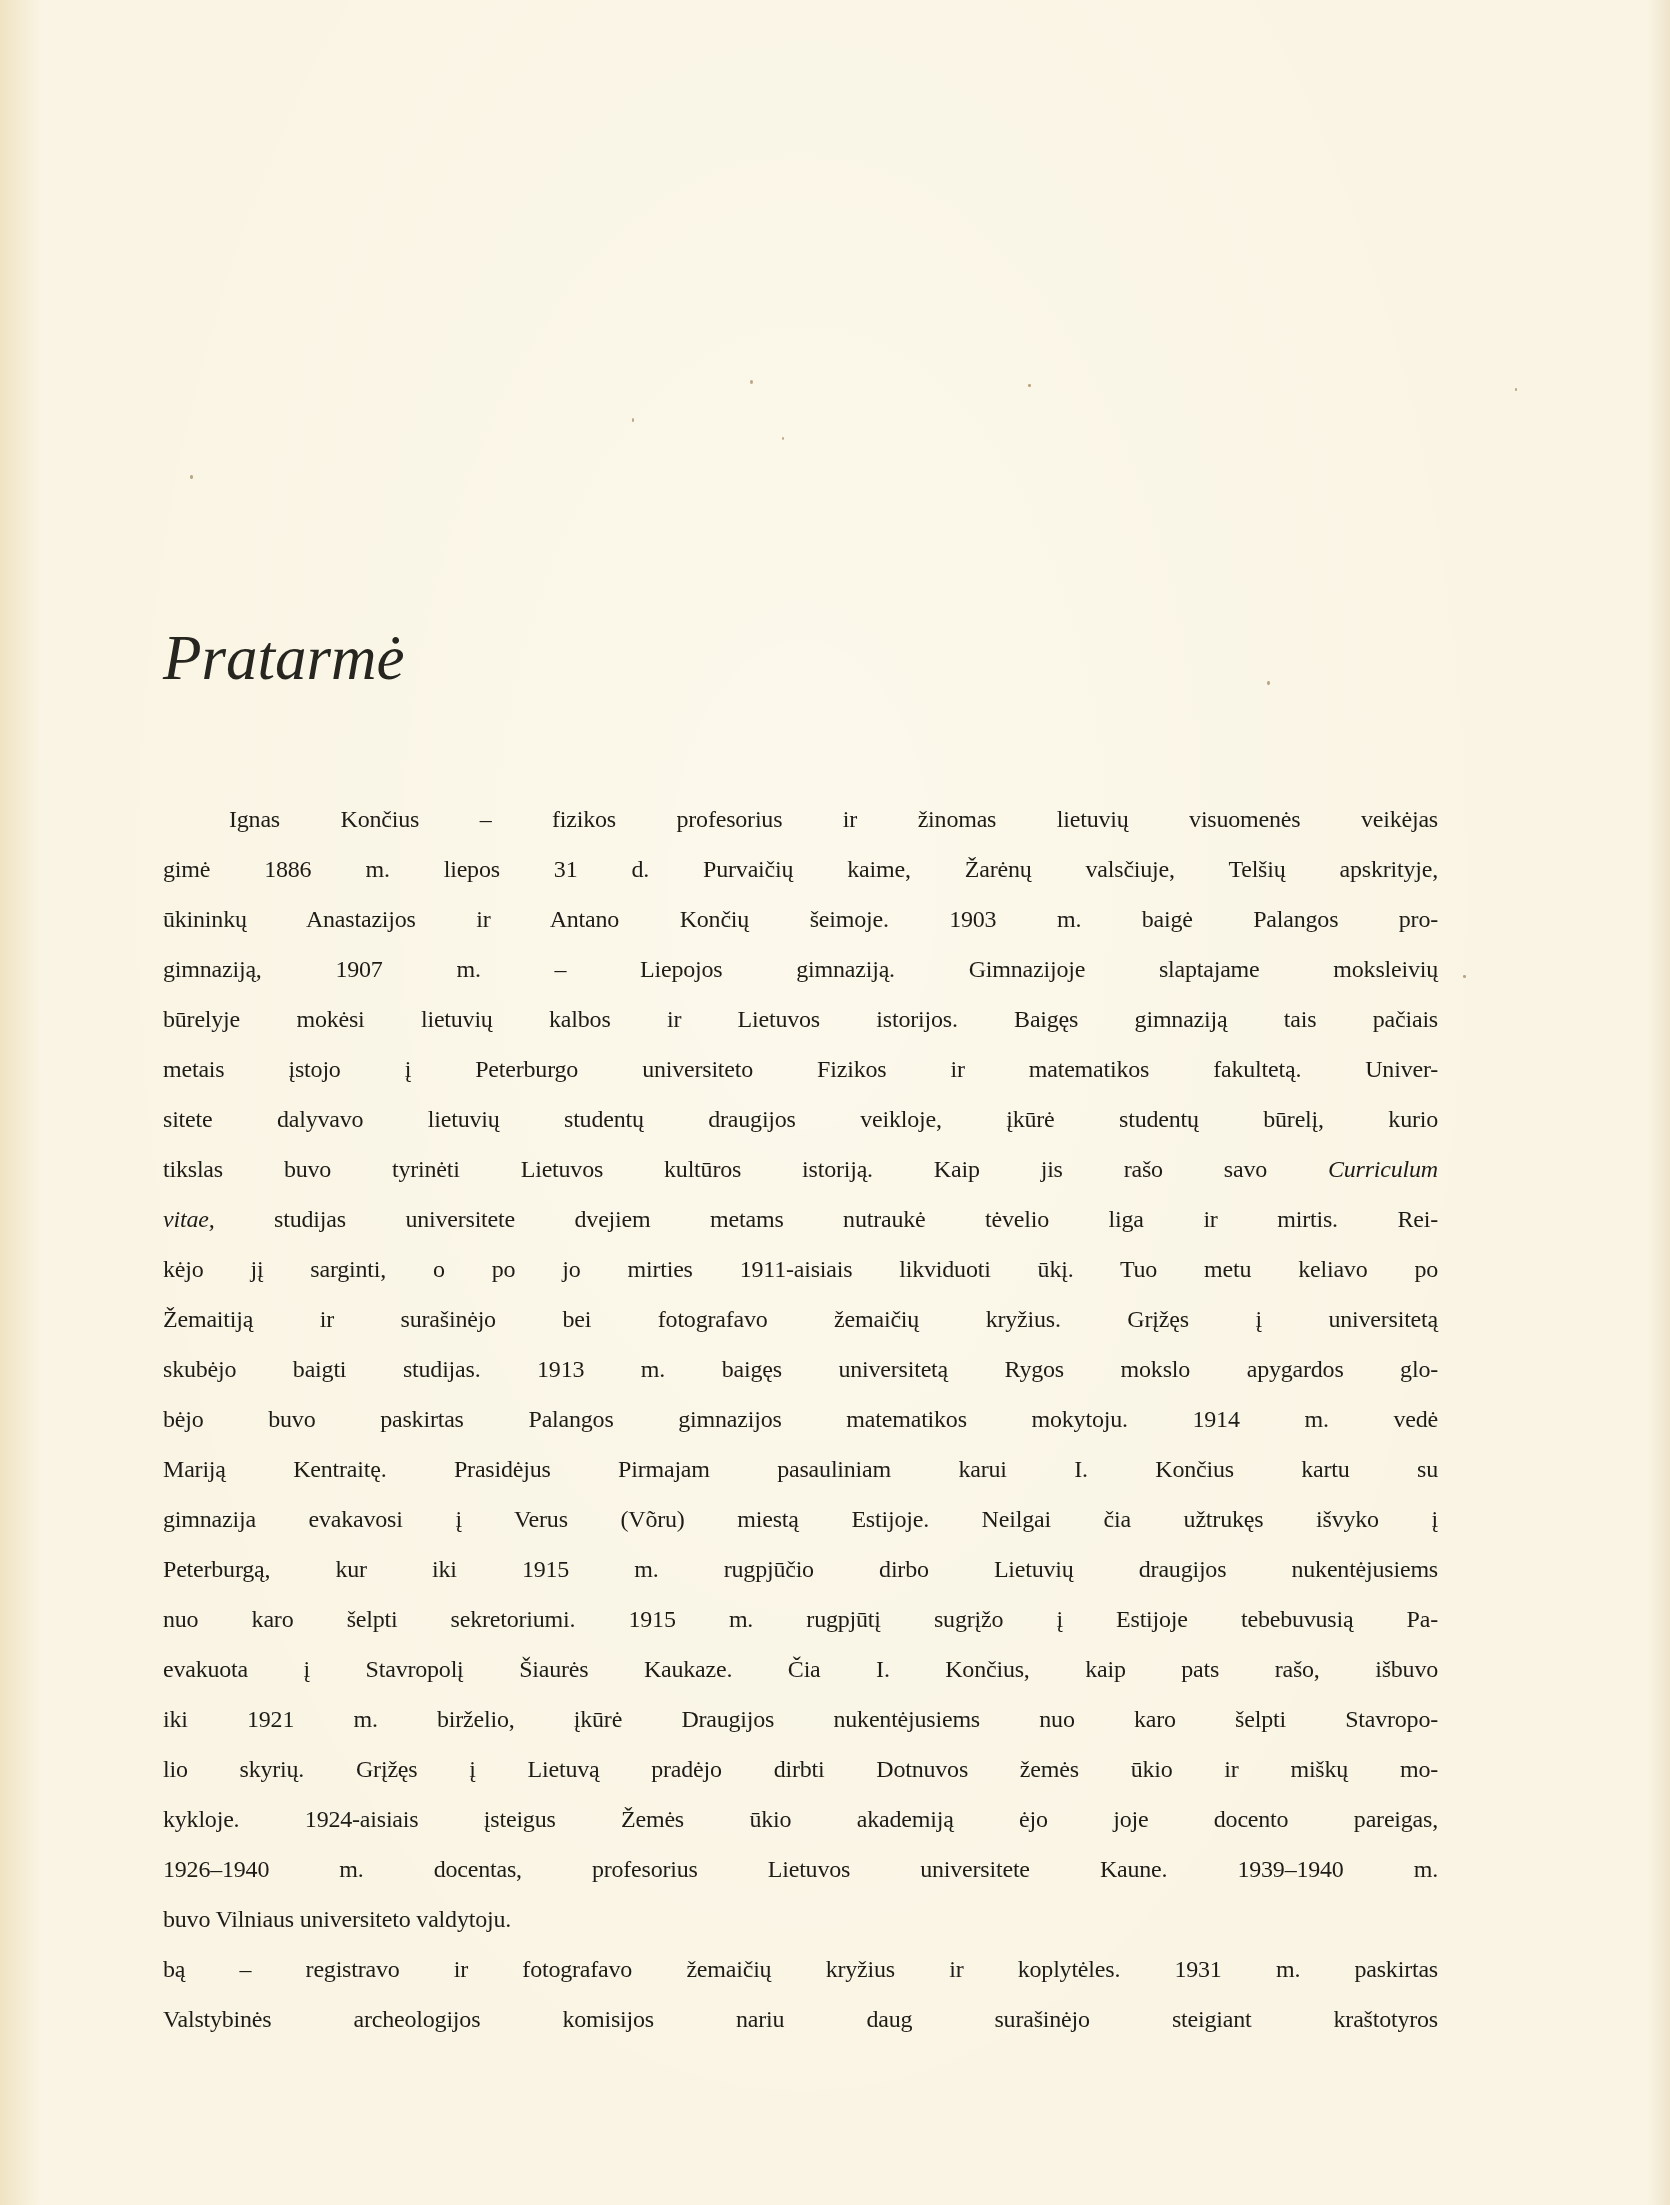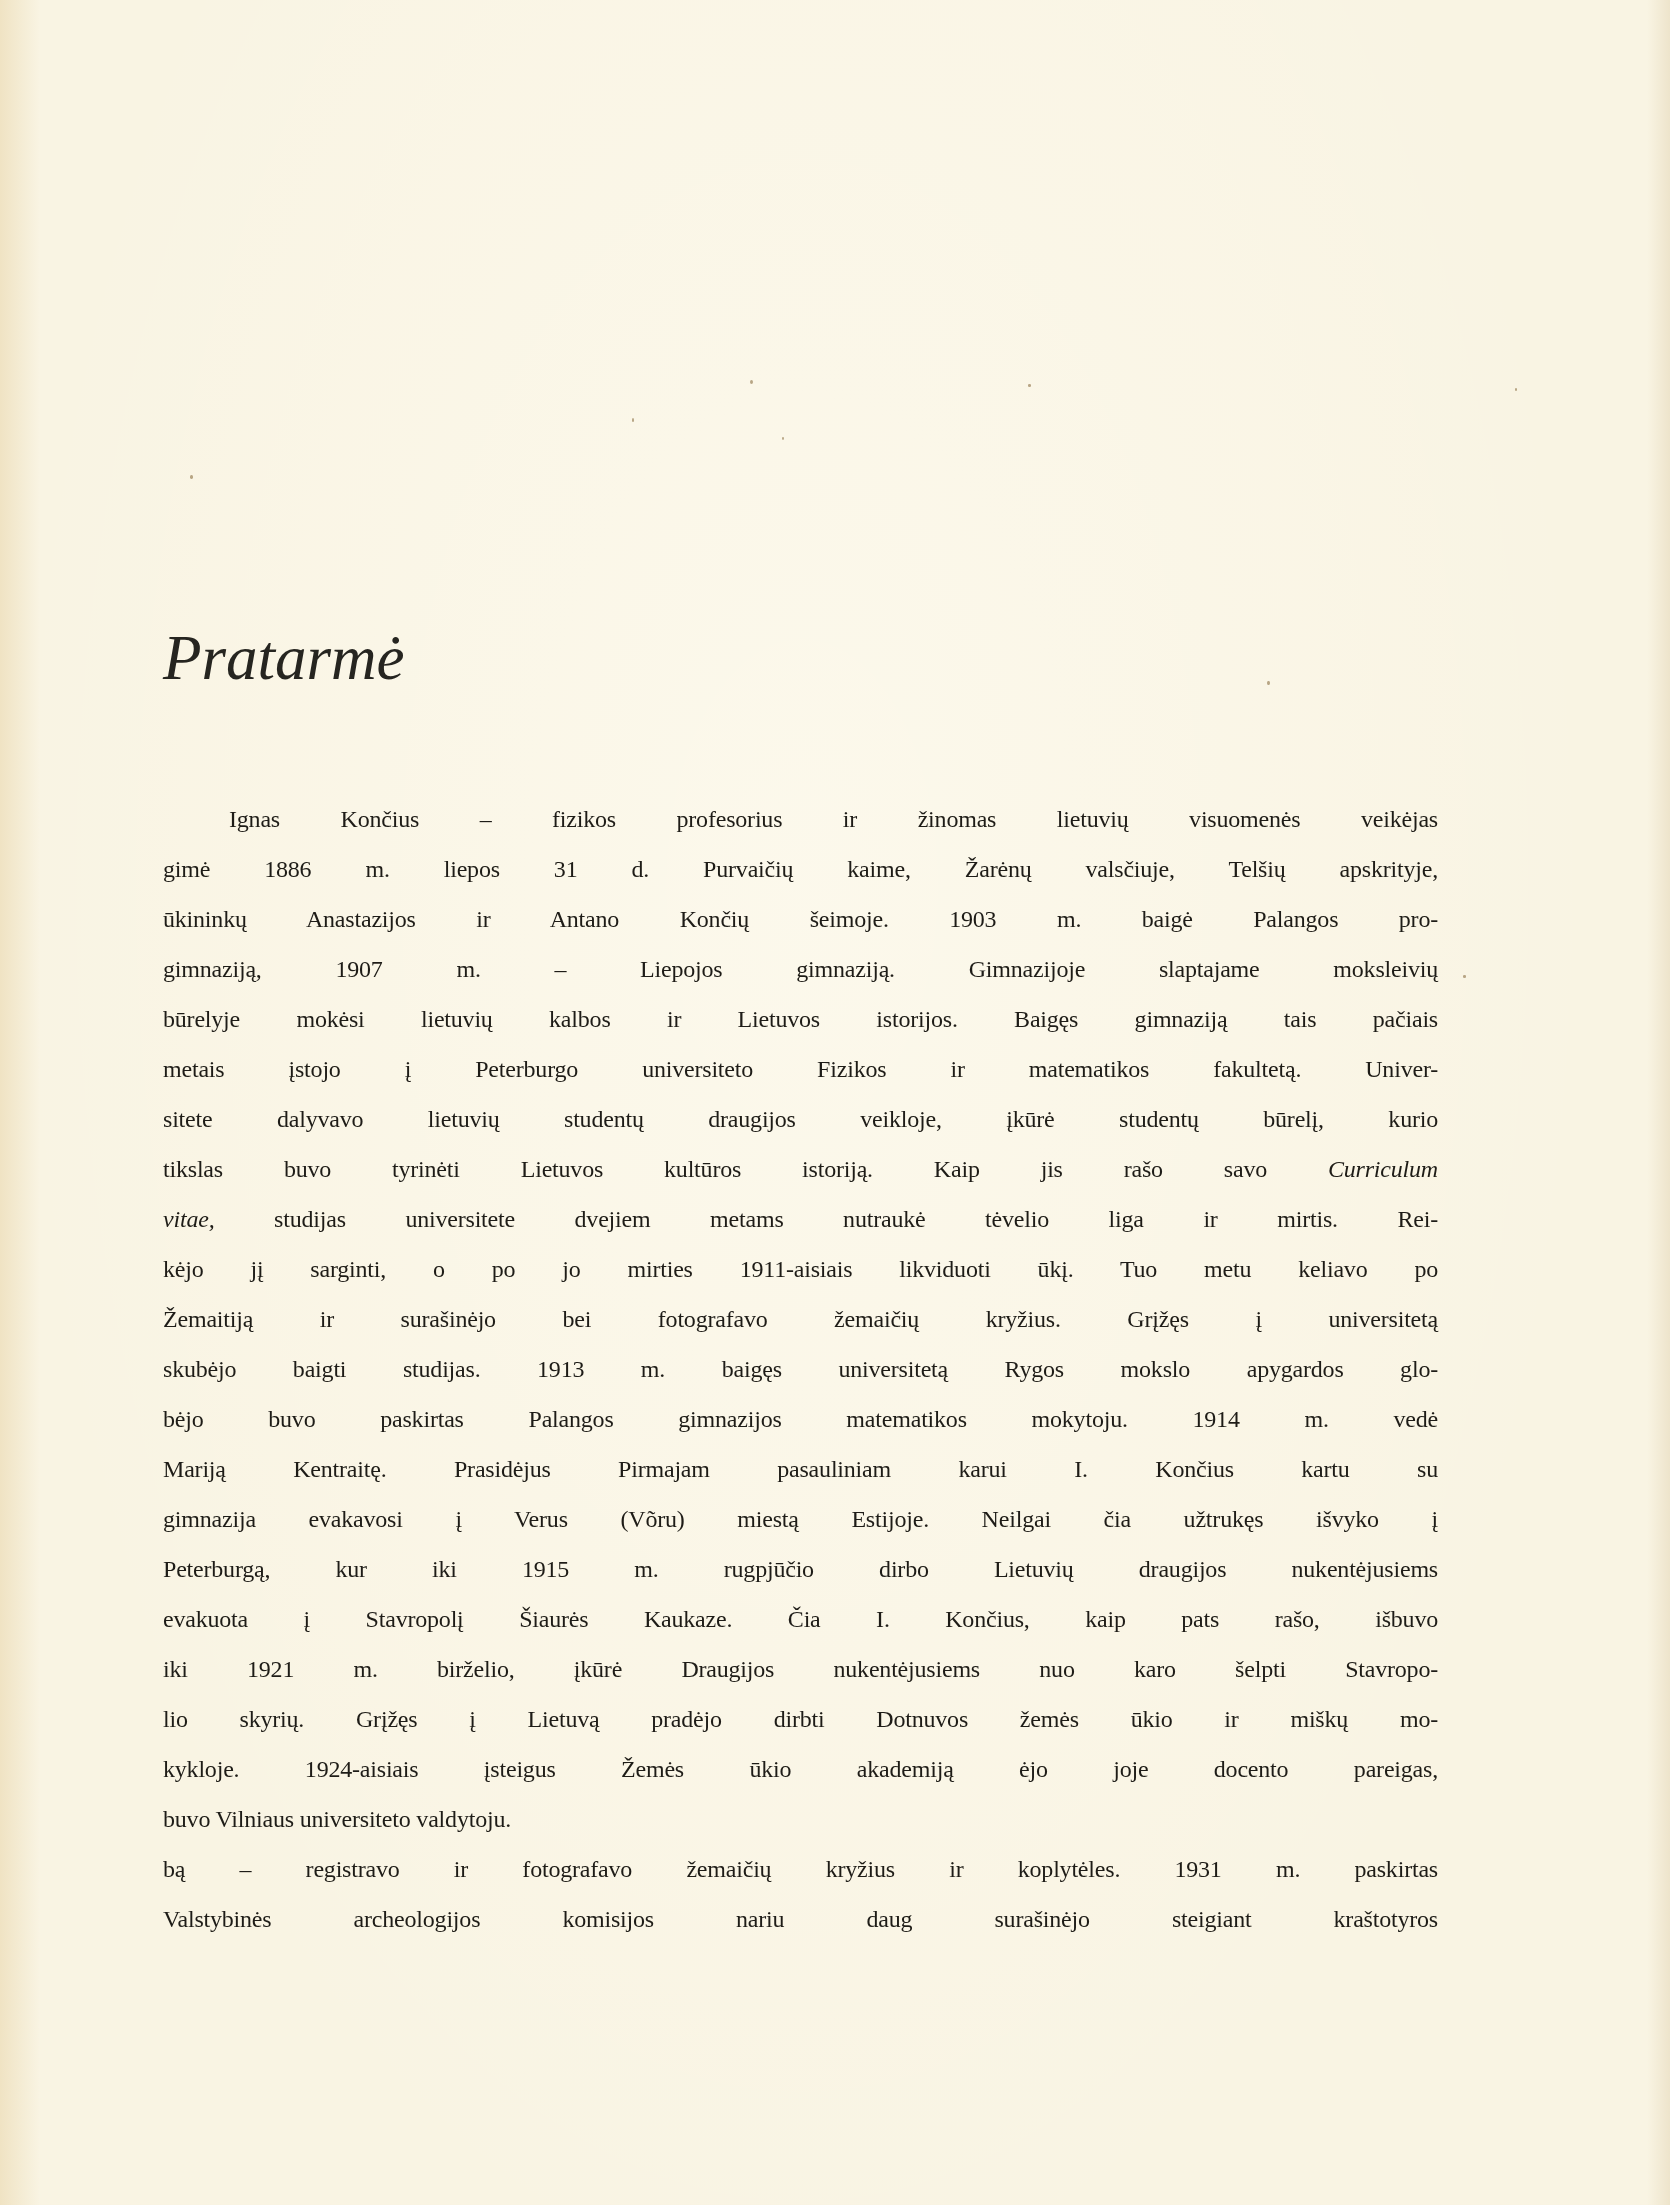--- a/index.html
+++ b/index.html
@@ -87,24 +87,26 @@
       <div class="line"><span>sitete dalyvavo lietuvių studentų draugijos veikloje, įkūrė studentų būrelį, kurio</span></div>
       <div class="line"><span>tikslas buvo tyrinėti Lietuvos kultūros istoriją. Kaip jis rašo savo </span><i>Curriculum</i></div>
       <div class="line"><i>vitae,</i><span> studijas universitete dvejiem metams nutraukė tėvelio liga ir mirtis. Rei-</span></div>
       <div class="line"><span>kėjo jį sarginti, o po jo mirties 1911-aisiais likviduoti ūkį. Tuo metu keliavo po</span></div>
       <div class="line"><span>Žemaitiją ir surašinėjo bei fotografavo žemaičių kryžius. Grįžęs į universitetą</span></div>
       <div class="line"><span>skubėjo baigti studijas. 1913 m. baigęs universitetą Rygos mokslo apygardos glo-</span></div>
       <div class="line"><span>bėjo buvo paskirtas Palangos gimnazijos matematikos mokytoju. 1914 m. vedė</span></div>
       <div class="line"><span>Mariją Kentraitę. Prasidėjus Pirmajam pasauliniam karui I. Končius kartu su</span></div>
       <div class="line"><span>gimnazija evakavosi į Verus (Võru) miestą Estijoje. Neilgai čia užtrukęs išvyko į</span></div>
       <div class="line"><span>Peterburgą, kur iki 1915 m. rugpjūčio dirbo Lietuvių draugijos nukentėjusiems</span></div>
+      <div class="line"><span>nuo karo šelpti sekretoriumi. 1915 m. rugpjūtį sugrįžo į Estijoje tebebuvusią Pa-</span></div>
       <div class="line"><span>evakuota į Stavropolį Šiaurės Kaukaze. Čia I. Končius, kaip pats rašo, išbuvo</span></div>
       <div class="line"><span>iki 1921 m. birželio, įkūrė Draugijos nukentėjusiems nuo karo šelpti Stavropo-</span></div>
       <div class="line"><span>lio skyrių. Grįžęs į Lietuvą pradėjo dirbti Dotnuvos žemės ūkio ir miškų mo-</span></div>
       <div class="line"><span>kykloje. 1924-aisiais įsteigus Žemės ūkio akademiją ėjo joje docento pareigas,</span></div>
+      <div class="line"><span>1926–1940 m. docentas, profesorius Lietuvos universitete Kaune. 1939–1940 m.</span></div>
       <div class="line flush"><span>buvo Vilniaus universiteto valdytoju.</span></div>
       <div class="line"><span>bą – registravo ir fotografavo žemaičių kryžius ir koplytėles. 1931 m. paskirtas</span></div>
       <div class="line"><span>Valstybinės archeologijos komisijos nariu daug surašinėjo steigiant kraštotyros</span></div>
     </div>
 
   <div class="speck" style="left:750px; top:380px;  width:3.1px; height:4px;"></div>
   <div class="speck" style="left:1028px; top:384px;  width:2.6px; height:2.6px;"></div>
   <div class="speck" style="left:632px; top:418px;  width:2.2px; height:3.5px;"></div>
   <div class="speck" style="left:782px; top:437px;  width:2.2px; height:3.1px;"></div>
   <div class="speck" style="left:190px;  top:475px; width:2.6px; height:3.5px;"></div>

